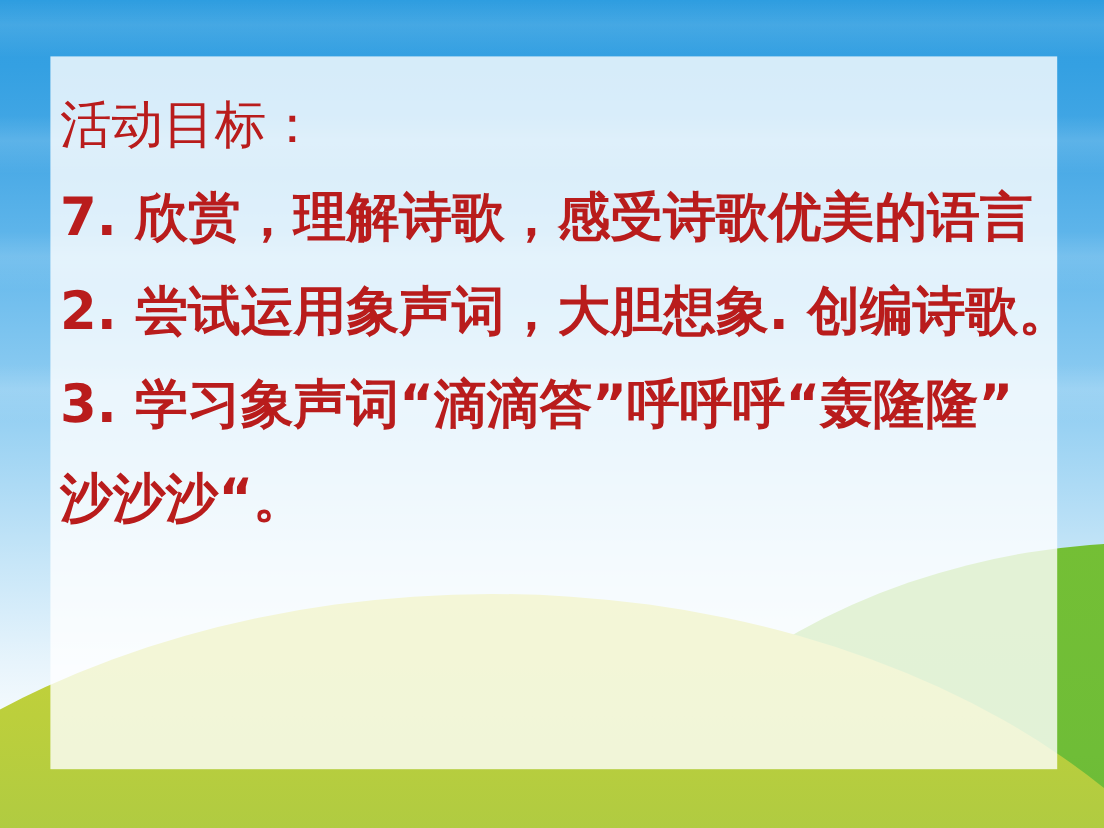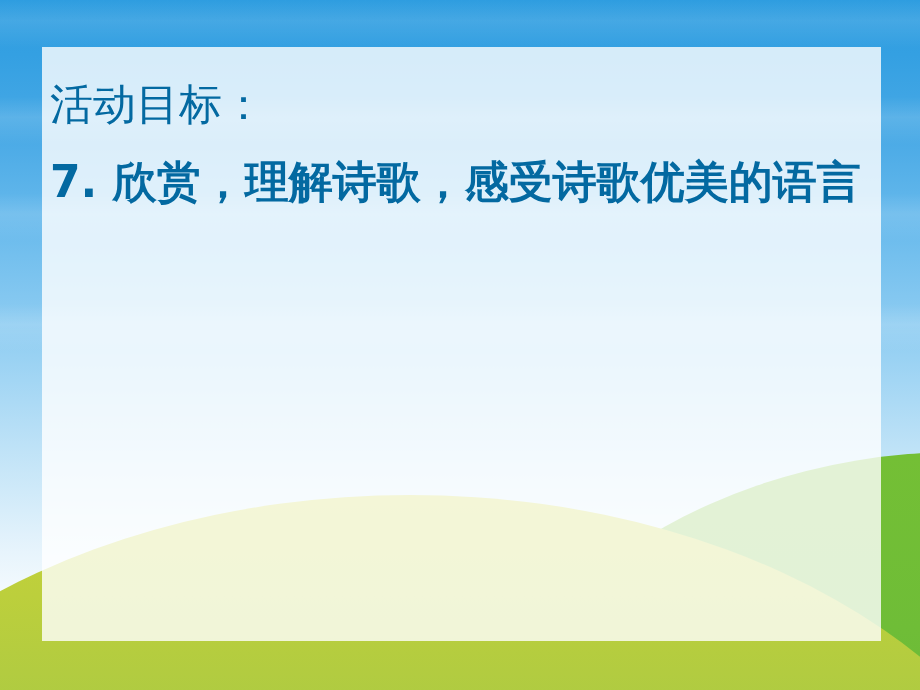--- a/index.html
+++ b/index.html
@@ -85,21 +85,21 @@
 
   .panel-body {
     position: absolute;
     left: 8px;
     top: 18px;
     right: 8px;
     bottom: 0;
   }
 
   .text-line {
-    color: #0369a1;
+    color: #b91c1c;
     font-size: 44px;
     line-height: 78px;
     letter-spacing: 0px;
     white-space: nowrap;
     font-weight: bold;
     font-family: "DejaVu Sans", "Liberation Sans", sans-serif;
   }
 
   .text-line.title {
     font-weight: normal;
@@ -114,16 +114,19 @@
   <div class="sky"></div>
   <div class="clouds"></div>
 
   <div class="hill-right"></div>
   <div class="hill-left"></div>
 
   <div class="panel">
     <div class="panel-body">
       <div class="text-line title">活动目标：</div>
       <div class="text-line">7. 欣赏，理解诗歌，感受诗歌优美的语言</div>
+      <div class="text-line">2. 尝试运用象声词，大胆想象. 创编诗歌。</div>
+      <div class="text-line">3. 学习象声词“滴滴答”呼呼呼“轰隆隆”</div>
+      <div class="text-line">沙沙沙“。</div>
     </div>
   </div>
 
 </div>
 
 </body></html>

